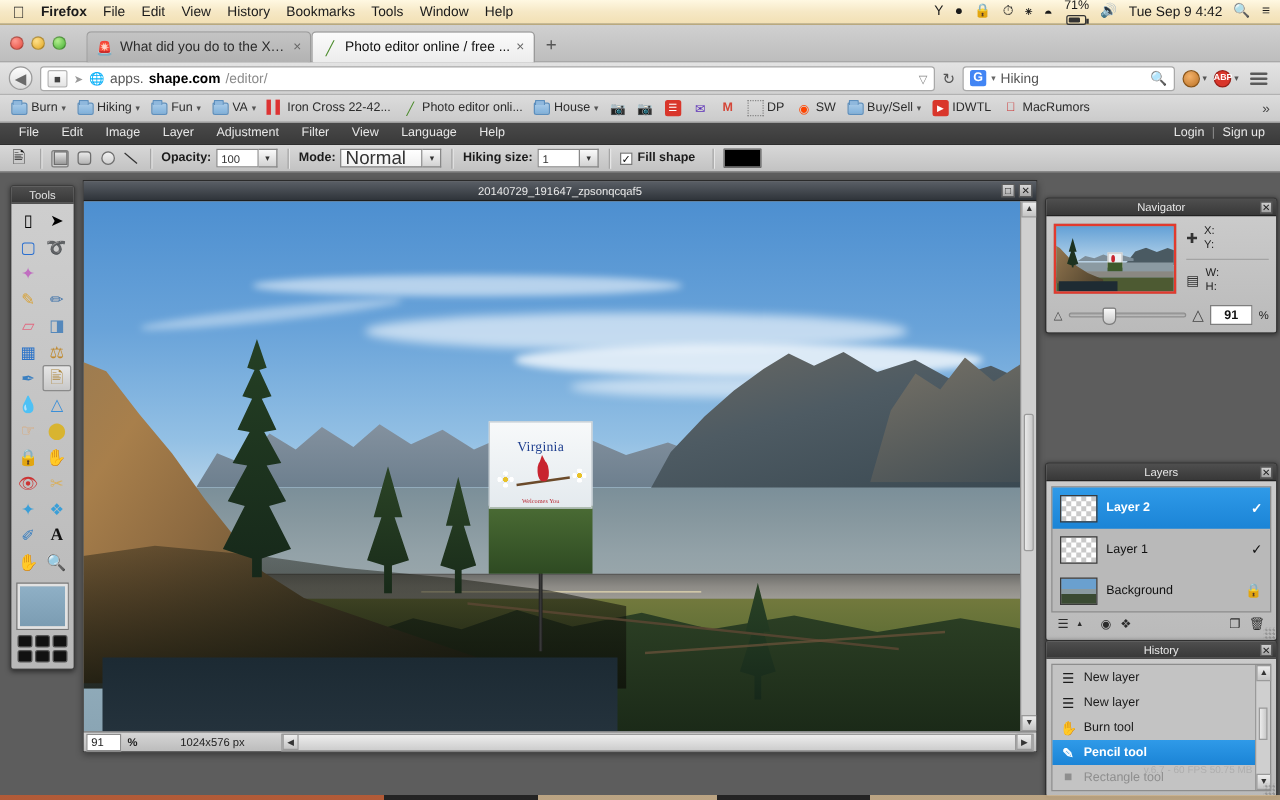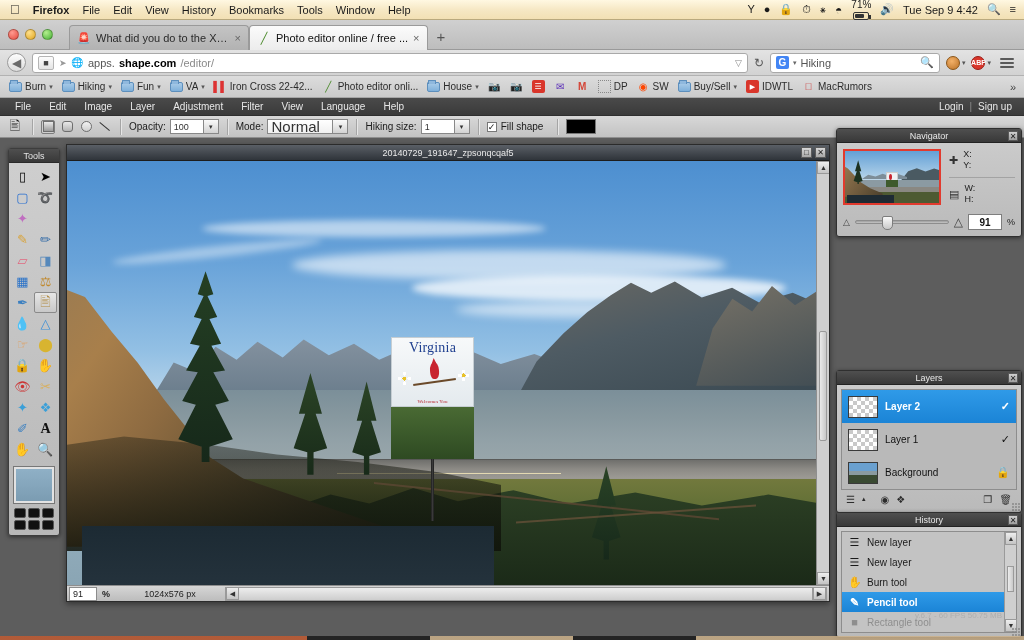--- a/index.html
+++ b/index.html
@@ -127,21 +127,21 @@
   .vsep { width:1px; height:16px; background:#a5a5a5; margin:0 8px; box-shadow:1px 0 0 #e6e6e6;}
   .toolbig { width:18px;height:16px;display:flex;align-items:center;justify-content:center;font-size:13px;}
   .shapebtns { display:flex; align-items:center; gap:5px; }
   .sb { width:14px;height:14px;display:flex;align-items:center;justify-content:center;}
   .sb.sel { border:1px solid #7d7d7d; background:#cfcfcf; border-radius:2px;}
   .sq-f { width:11px;height:11px;background:linear-gradient(to bottom,#e9e9e9,#9b9b9b);border:1px solid #6e6e6e;}
   .sq-r { width:11px;height:11px;background:linear-gradient(to bottom,#e9e9e9,#b4b4b4);border:1px solid #6e6e6e;border-radius:3px;}
   .circ { width:11px;height:11px;border:1px solid #6e6e6e;border-radius:50%;background:linear-gradient(to bottom,#f2f2f2,#cfcfcf);}
   .lineg { width:12px;height:12px;position:relative;}
   .lineg::after{content:"";position:absolute;left:1px;top:1px;width:13px;height:1px;background:#333;transform:rotate(40deg);transform-origin:0 0;}
-  .lbl { margin-right:4px; }
+  .lbl { margin-right:4px;font-weight:bold; }
   .numfield {
     width:34px;height:15px;background:#fff;border:1px solid #888;font-size:9px;
     display:flex;align-items:center;padding-left:3px;color:#333;
   }
   .selfield {
     width:66px;height:15px;background:linear-gradient(to bottom,#fff,#f0f0f0);border:1px solid #888;font-size:15px;
     display:flex;align-items:center;padding-left:3px;color:#333;
   }
   .spin { width:15px;height:15px;border:1px solid #888;border-left:none;background:linear-gradient(to bottom,#fafafa,#d2d2d2);
           display:flex;align-items:center;justify-content:center;font-size:7px;color:#333;}
@@ -272,21 +272,21 @@
     background:linear-gradient(to bottom,#e8eef2 0%,#e8eef2 55%,#4a6b34 56%,#2e4a22 100%);
     box-shadow:0 0 0 0 rgba(0,0,0,0);
   }
   .signboard {
     position:absolute; left:0; top:0; width:100%; height:57%;
     background:linear-gradient(to bottom,#f7f9fa,#e4eaee);
     border:1px solid #c6ced3;
     display:flex; flex-direction:column; align-items:center; justify-content:flex-start;
     overflow:hidden;
   }
-  .sgn-title { font-family:"Liberation Serif",serif; color:#1f3f8f; font-size:14px; margin-top:2px; letter-spacing:.2px;}
+  .sgn-title { font-family:"Liberation Serif",serif; color:#1f3f8f; font-size:11px; margin-top:14px; letter-spacing:.2px;}
   .sgn-mid { position:relative; width:100%; flex:1; }
   .bird {
     position:absolute; left:47%; top:14%; width:9px; height:17px;
     background:#c8242f; border-radius:55% 55% 45% 45%;
     transform:rotate(-4deg);
   }
   .bird::after{content:"";position:absolute;left:2px;top:-4px;width:5px;height:6px;background:#c8242f;clip-path:polygon(50% 0%,100% 100%,0% 100%);}
   .branch{position:absolute;left:26%;top:58%;width:52%;height:1.5px;background:#6b4a2a;transform:rotate(-8deg);}
   .flowerL{position:absolute;left:8%;top:38%;width:13px;height:13px;background:
      radial-gradient(circle at 50% 50%,#e8c22a 0 2px,transparent 2px),
@@ -332,21 +332,21 @@
     height:14px; background:linear-gradient(to bottom,#4f4f4f,#383838);
     color:#e8e8e8; font-size:9px; text-align:center; line-height:14px;
     border-bottom:1px solid #222; position:relative;
   }
   .pclose { position:absolute; right:3px; top:2px; width:10px;height:10px;
     background:linear-gradient(to bottom,#d0d0d0,#a0a0a0); border:1px solid #5a5a5a; color:#222;
     font-size:8px; line-height:9px; text-align:center; }
   .pbody { padding:6px; }
 
   
-  #navigator { top:30px; }
+  #navigator { top:60px; }
   .navrow { display:flex; gap:8px; }
   .navthumb { width:98px; height:56px; border:2px solid #e23a2e; position:relative; overflow:hidden; background:#8aa; }
   .navinfo { flex:1; display:flex; flex-direction:column; justify-content:space-between; font-size:9px; color:#222; }
   .navline { display:flex; align-items:center; gap:5px; }
   .navline .ic { font-size:11px; color:#333; }
   .nvlab { line-height:11px; }
   .navdiv { height:1px; background:#a3a3a3; margin:3px 0; }
   .zoomrow { display:flex; align-items:center; gap:5px; margin-top:9px; }
   .zsmall,.zbig { font-size:9px; color:#444; }
   .track { flex:1; height:4px; background:linear-gradient(to bottom,#9d9d9d,#c6c6c6); border:1px solid #8d8d8d; border-radius:2px; position:relative;}

